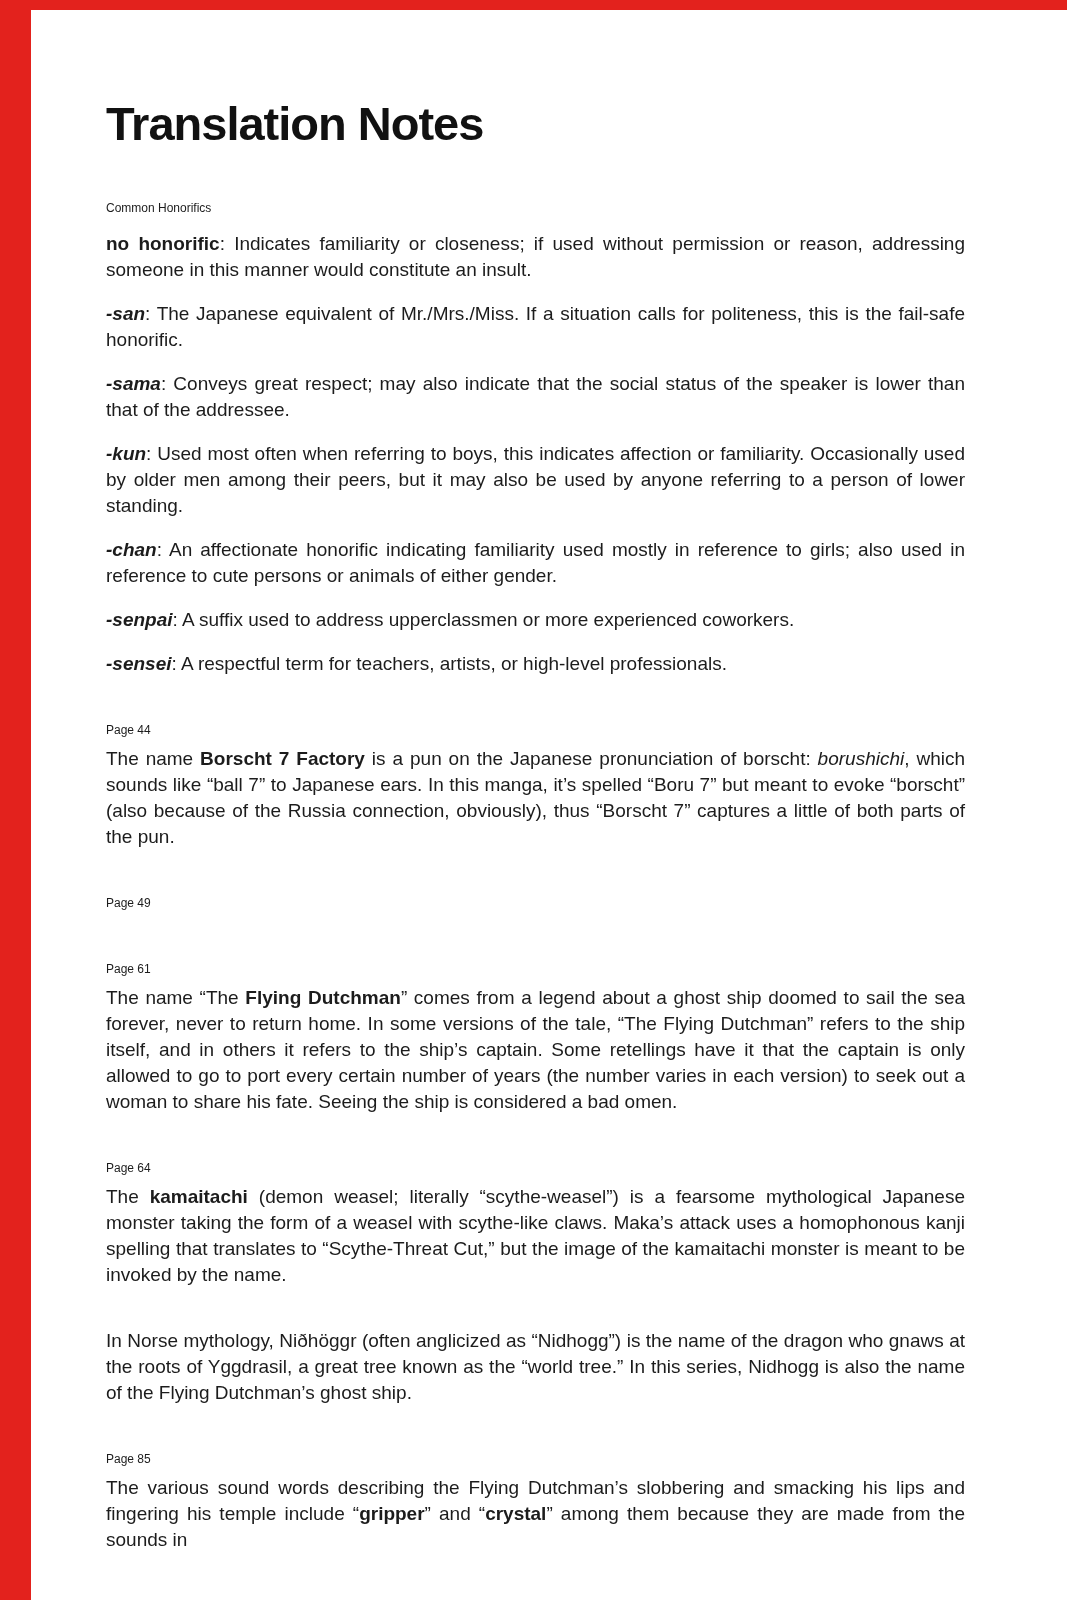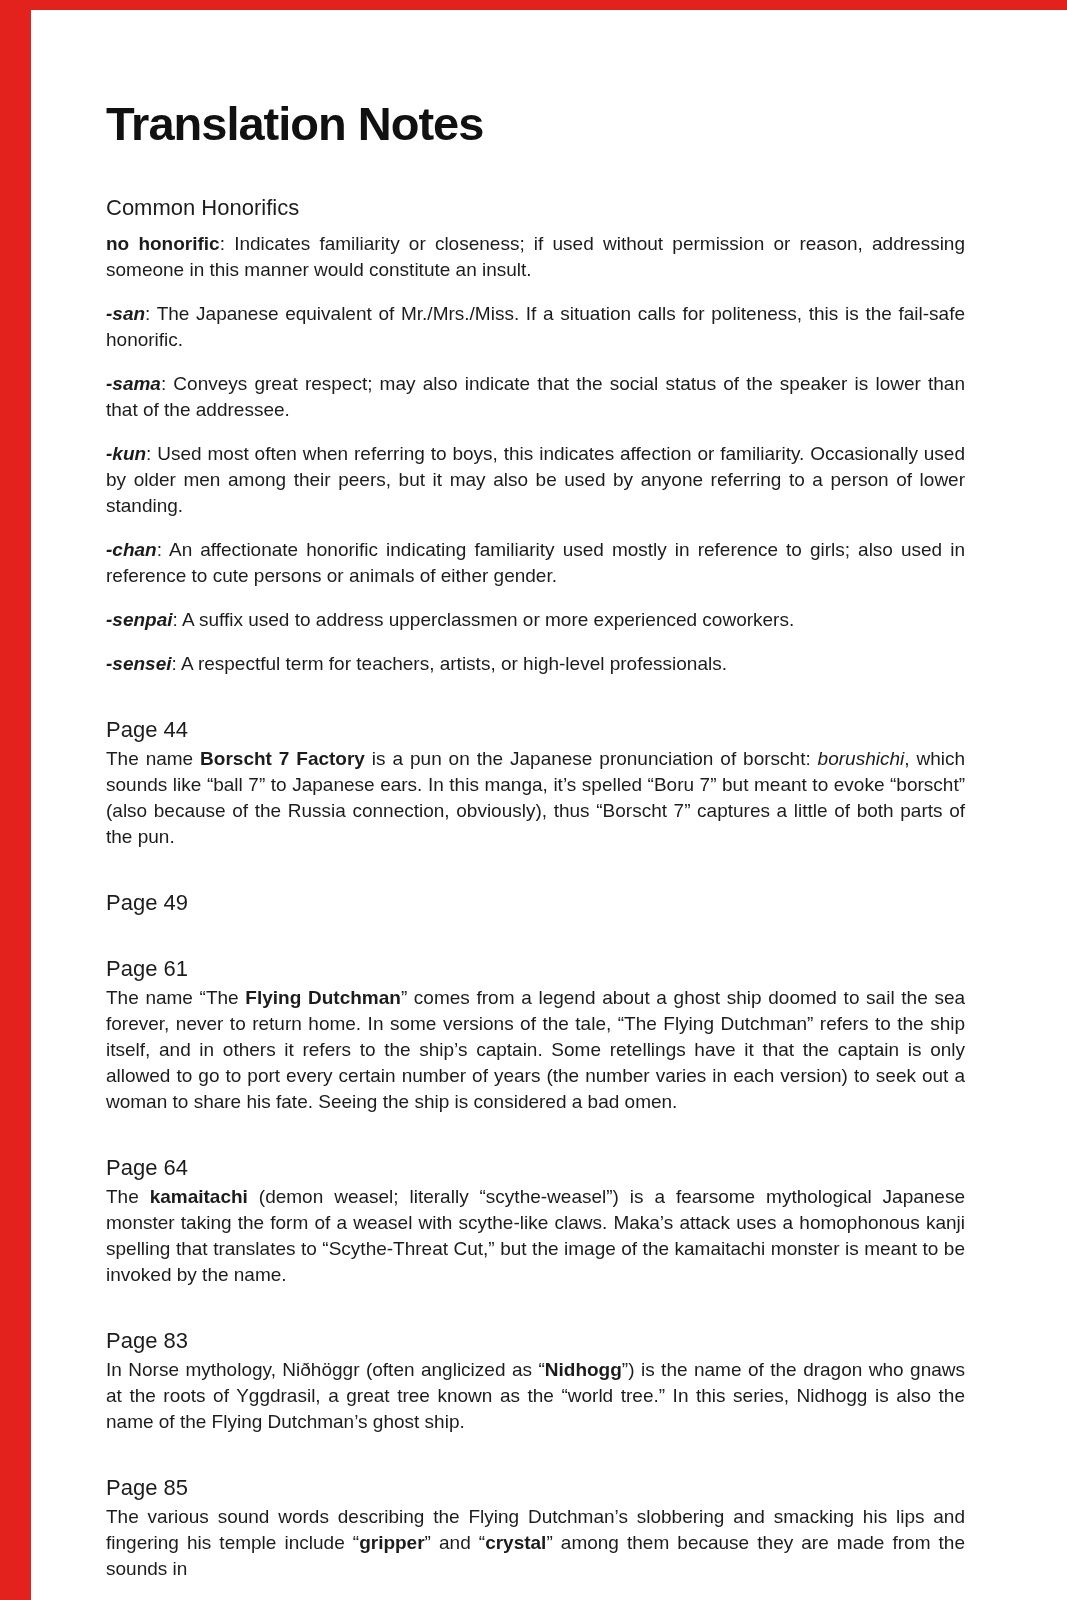--- a/index.html
+++ b/index.html
@@ -34,21 +34,21 @@
     margin: 0 0 44px 0;
     font-size: 47px;
     font-weight: 800;
     letter-spacing: -1px;
     color: #111;
     font-family: "Liberation Sans", "DejaVu Sans", sans-serif;
   }
   .section { margin-top: 40px; }
   .section:first-child { margin-top: 0; }
   .heading {
-    font-size: 22px;
+    font-size: 12px;
     line-height: 26px;
     margin: 0 0 3px 0;
   }
   .section:first-child .heading { margin-bottom: 10px; }
   p.para {
     margin: 0 0 12px 0;
     font-size: 19px;
     line-height: 26px;
     text-align: justify;
   }
@@ -84,21 +84,20 @@
       </div>
       <div class="section">
         <div class="heading">Page 61</div>
         <p class="para"><span>The name “The </span><span style="font-weight: bold;">Flying Dutchman</span><span>” comes from a legend about a ghost ship doomed to sail the sea forever, never to return home. In some versions of the tale, “The Flying Dutchman” refers to the ship itself, and in others it refers to the ship’s captain. Some retellings have it that the captain is only allowed to go to port every certain number of years (the number varies in each version) to seek out a woman to share his fate. Seeing the ship is considered a bad omen.</span></p>
       </div>
       <div class="section">
         <div class="heading">Page 64</div>
         <p class="para"><span>The </span><span style="font-weight: bold;">kamaitachi</span><span> (demon weasel; literally “scythe-weasel”) is a fearsome mythological Japanese monster taking the form of a weasel with scythe-like claws. Maka’s attack uses a homophonous kanji spelling that translates to “Scythe-Threat Cut,” but the image of the kamaitachi monster is meant to be invoked by the name.</span></p>
       </div>
       <div class="section">
-        <div class="heading">Page 83</div>
-        <p class="para"><span>In Norse mythology, Niðhöggr (often anglicized as “</span><span style="font-weight: bold;">Nidhogg</span><span>”) is the name of the dragon who gnaws at the roots of Yggdrasil, a great tree known as the “world tree.” In this series, Nidhogg is also the name of the Flying Dutchman’s ghost ship.</span></p>
+        <p class="para"><span>In Norse mythology, Niðhöggr (often anglicized as “</span><span style="font-weight: normal;">Nidhogg</span><span>”) is the name of the dragon who gnaws at the roots of Yggdrasil, a great tree known as the “world tree.” In this series, Nidhogg is also the name of the Flying Dutchman’s ghost ship.</span></p>
       </div>
       <div class="section">
         <div class="heading">Page 85</div>
         <p class="para"><span>The various sound words describing the Flying Dutchman’s slobbering and smacking his lips and fingering his temple include “</span><span style="font-weight: bold;">gripper</span><span>” and “</span><span style="font-weight: bold;">crystal</span><span>” among them because they are made from the sounds in </span></p>
       </div>
     </div>
 </div>
 
 </body></html>

